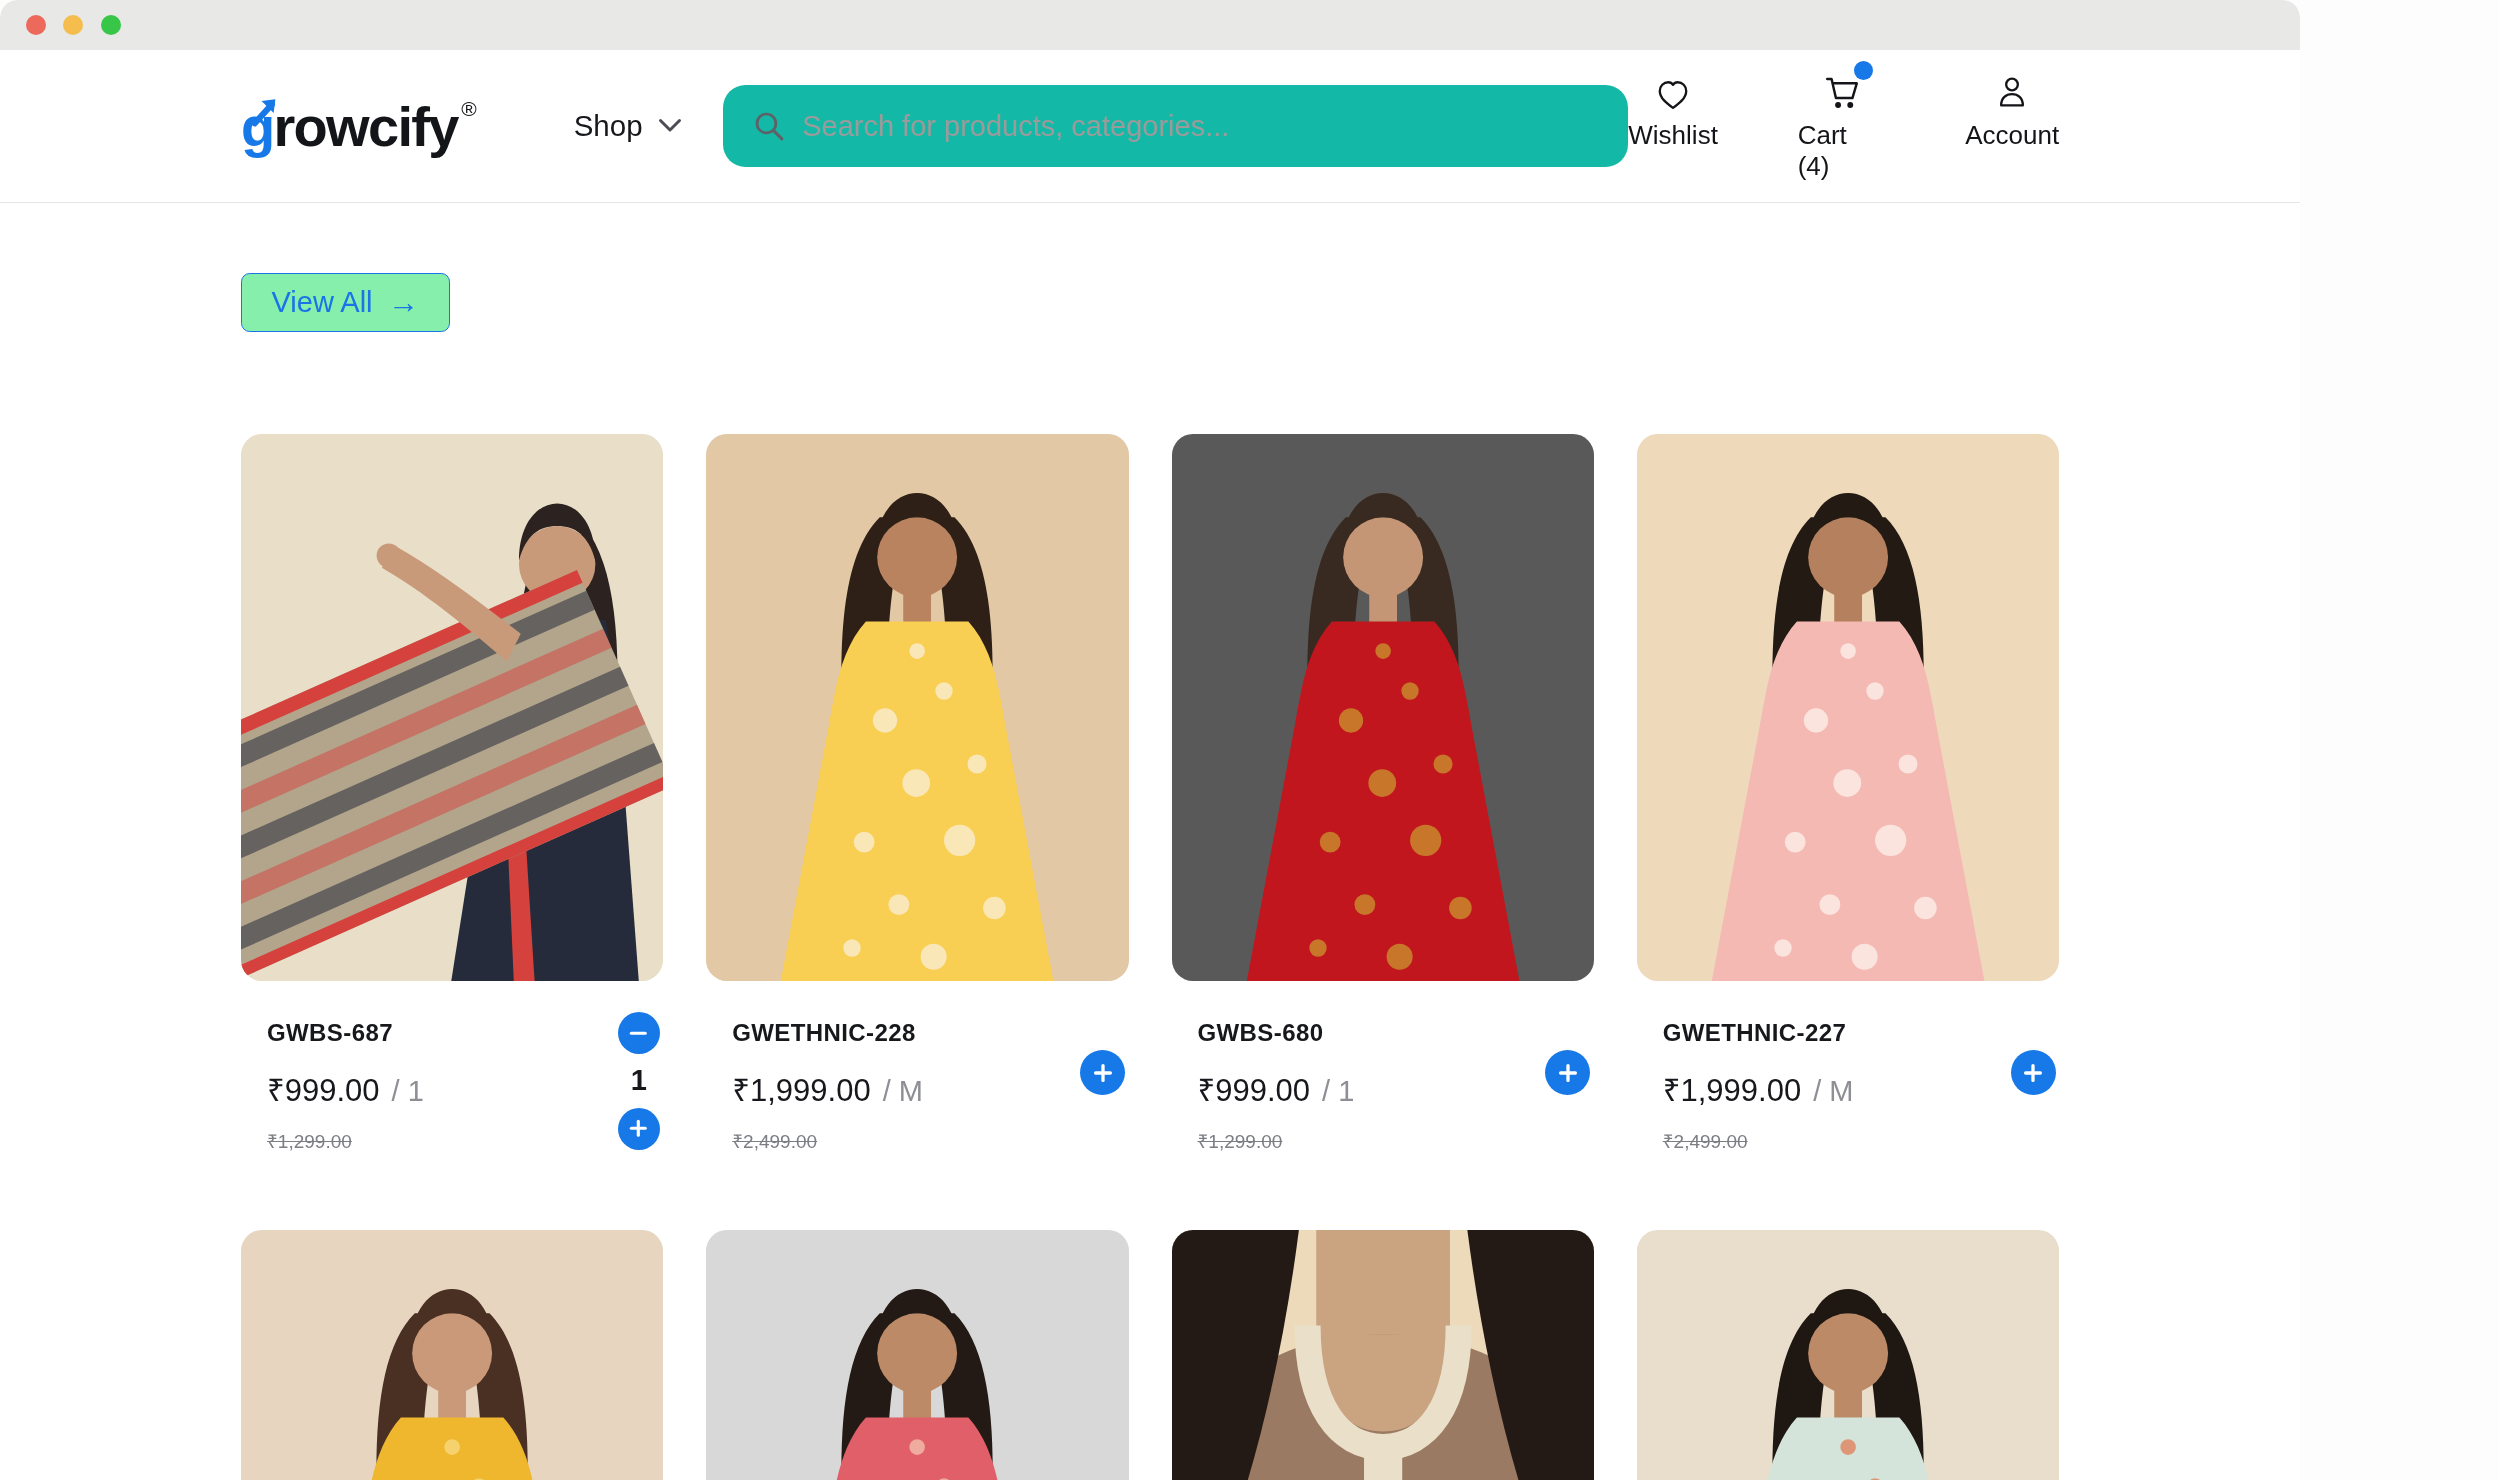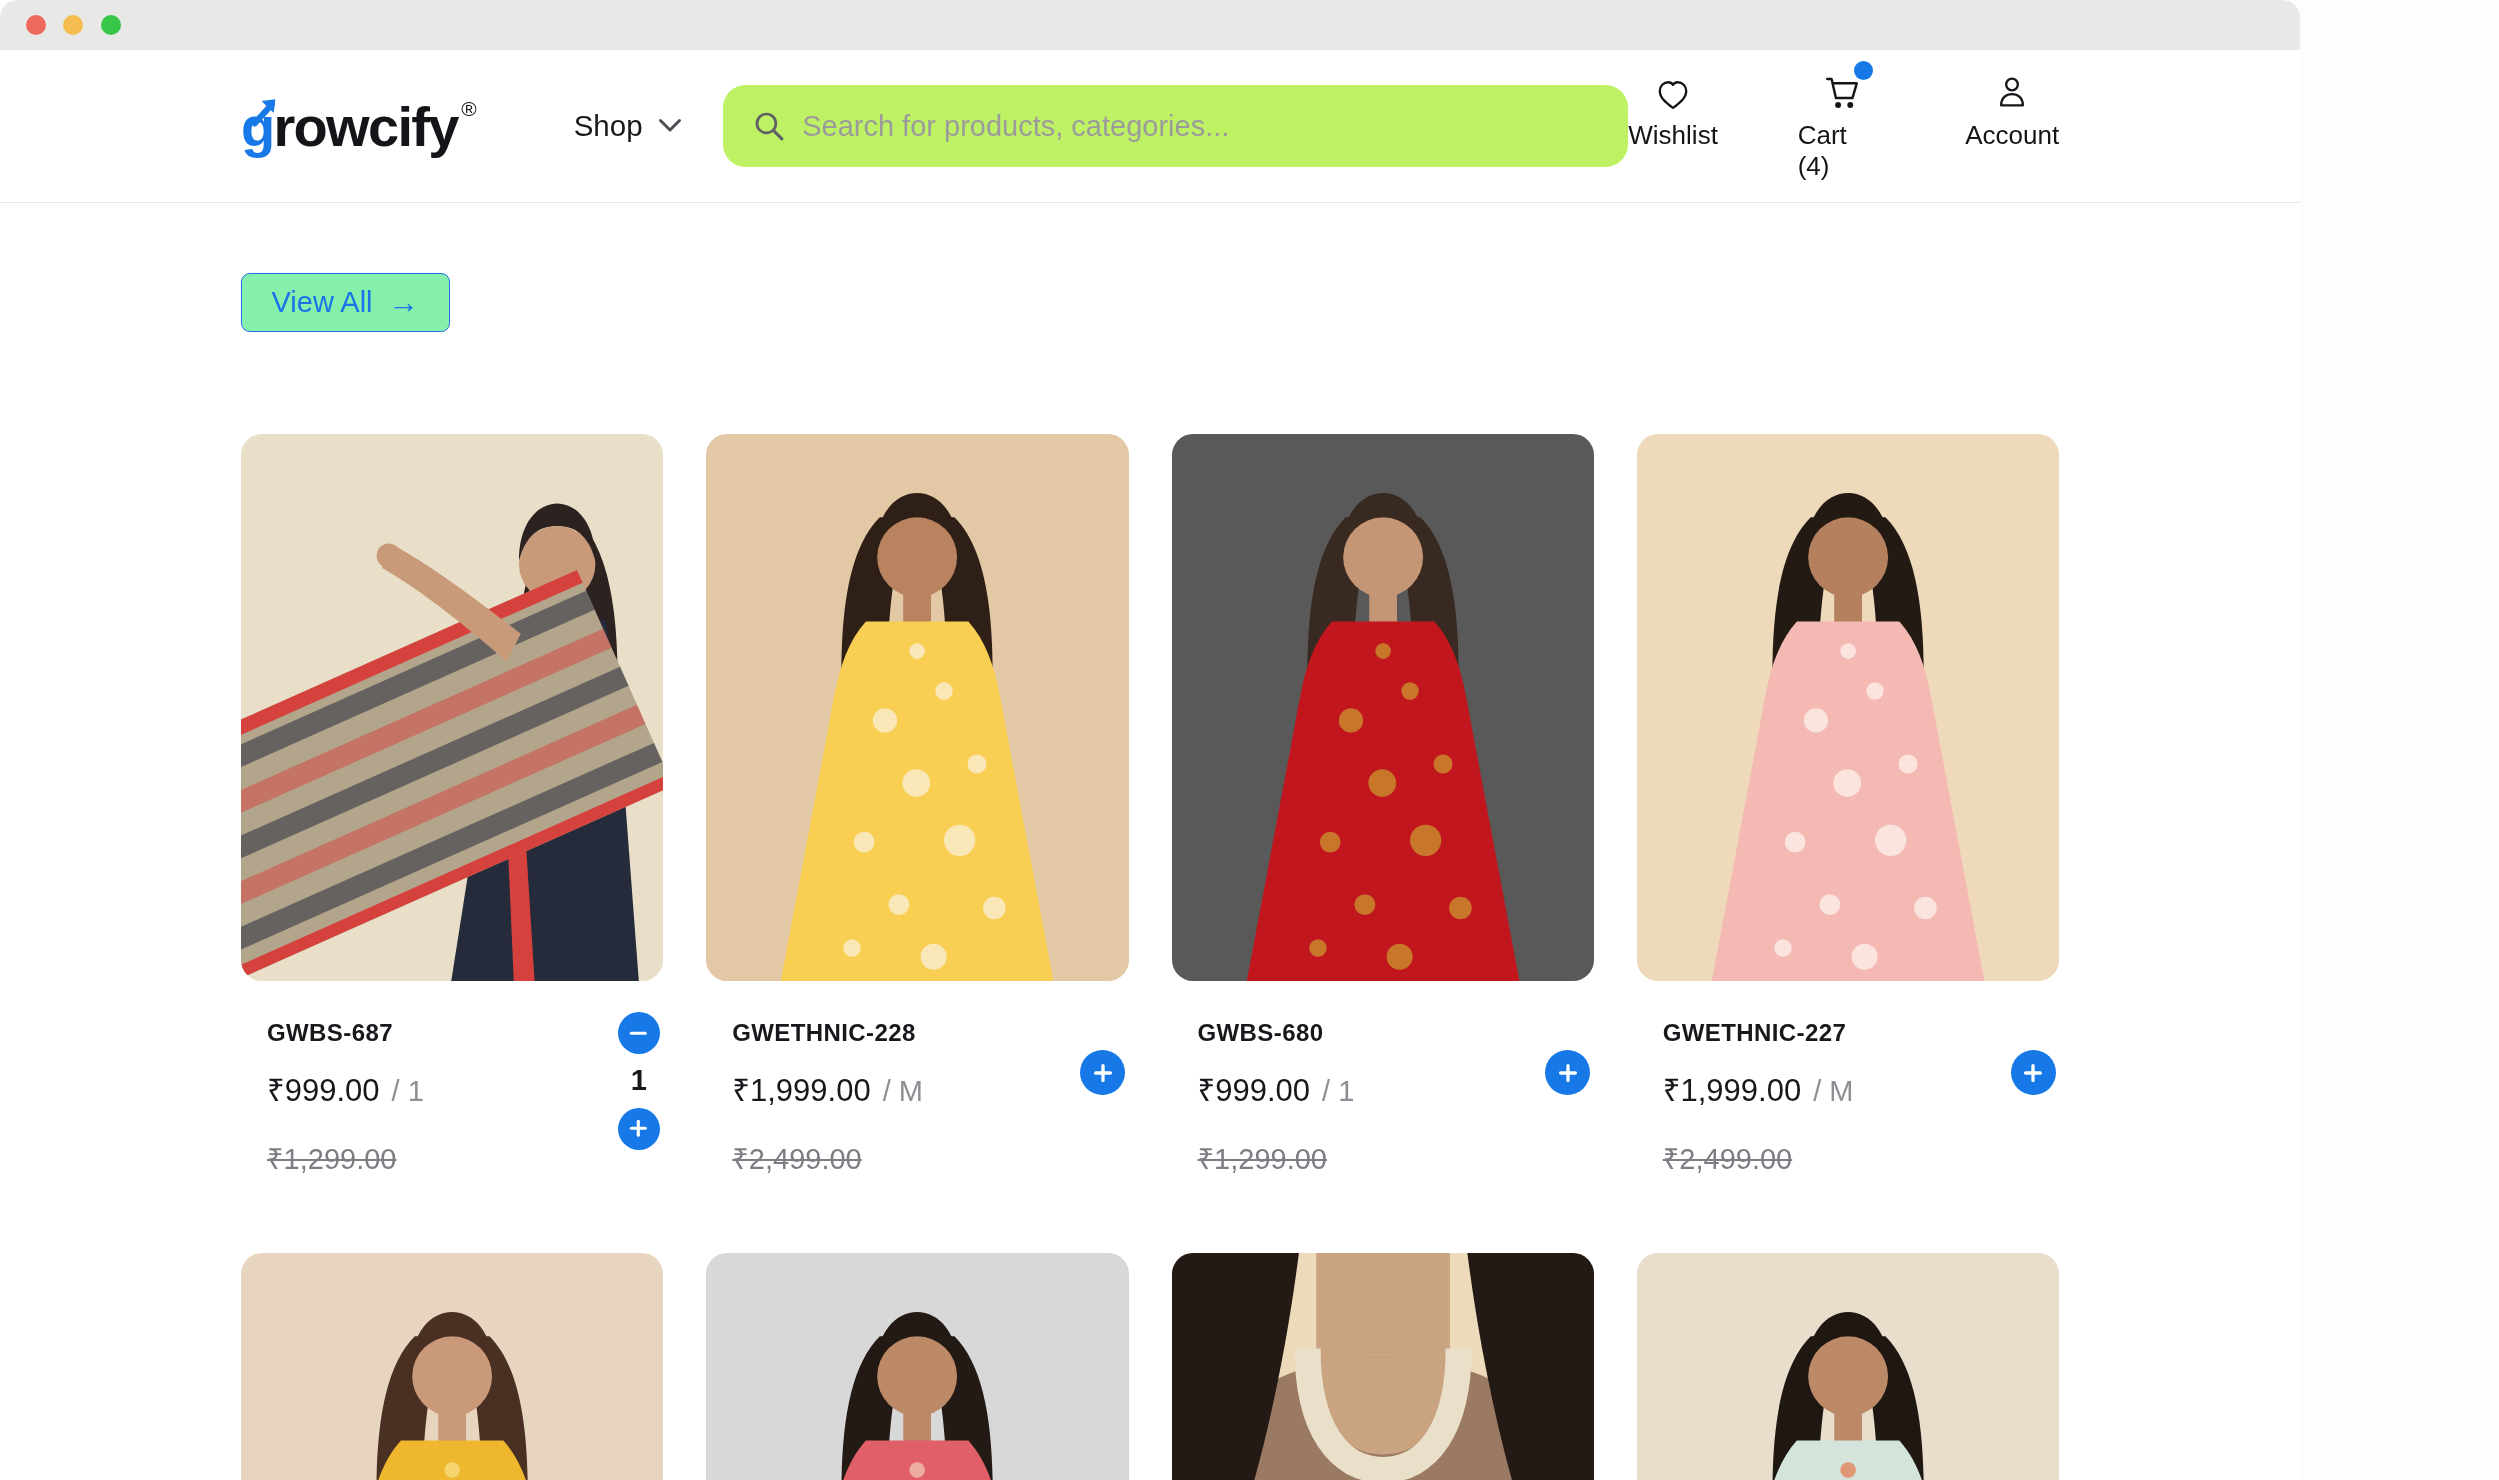--- a/index.html
+++ b/index.html
@@ -11,21 +11,21 @@
   
   .titlebar { height: 50px; background: #e8e8e6; display: flex; align-items: center; padding-left: 26px; gap: 17.4px; border-radius: 17.4px 17.4px 0 0; }
   .tl { width: 20px; height: 20px; border-radius: 50%; display: inline-block; }
 
   
   .header { height: 153px; display: flex; align-items: center; padding: 0 241px; border-bottom: 0.9px solid #e7e7e7; background: #fff; }
   .logo { position: relative; font-size: 56px; font-weight: 700; letter-spacing: -1.7px; color: #141519; white-space: nowrap; cursor: pointer; }
   .logo .reg { font-size: 21px; font-weight: 400; vertical-align: 29.5px; margin-left: 3.5px; letter-spacing: 0; }
   .logo-arrow { position: absolute; left: 5.2px; top: -14px; }
   .shop { margin-left: 97px; display: flex; align-items: center; gap: 14px; font-size: 29.5px; font-weight: 500; cursor: pointer; }
-  .search { margin-left: 40px; width: 983px; height: 82px; background: #bef264; border-radius: 22.6px; display: flex; align-items: center; padding: 0 28px; gap: 15.6px; }
+  .search { margin-left: 40px; width: 983px; height: 82px; background: #14b8a6; border-radius: 22.6px; display: flex; align-items: center; padding: 0 28px; gap: 15.6px; }
   .search input { flex: 1; border: none; outline: none; background: transparent; font-size: 29px; font-family: "Liberation Sans", sans-serif; color: #333; }
   .search input::placeholder { color: #9b9b9b; }
   .nav { margin-left: auto; display: flex; gap: 80px; }
   .nav-item { display: flex; flex-direction: column; align-items: center; gap: 8.7px; cursor: pointer; min-width: 87px; }
   .nav-item .label { font-size: 26px; font-weight: 500; color: #141519; }
   .icon-wrap { position: relative; height: 42px; display: flex; align-items: flex-end; }
   .badge { position: absolute; top: -8.7px; right: -10.4px; width: 19px; height: 19px; border-radius: 50%; }
 
   
   main { padding: 56px 241px 0; background: #fff; }
@@ -38,21 +38,21 @@
   
   .grid { margin-top: 102px; display: grid; grid-template-columns: repeat(4, 1fr); column-gap: 43px; row-gap: 76px; }
   .card { cursor: pointer; }
   .card-image { height: 547px; border-radius: 21px; overflow: hidden; background: #eee; }
   .card-image svg { display: block; width: 100%; height: 100%; }
   .card-info { display: flex; justify-content: space-between; margin-top: 38px; padding-left: 26px; }
   .code { font-size: 24px; font-weight: 700; color: #17181c; letter-spacing: 0.4px; }
   .price-row { margin-top: 21px; display: flex; align-items: baseline; }
   .price { font-size: 31px; font-weight: 400; color: #17181c; }
   .per { font-size: 29px; font-weight: 400; color: #8d8f94; margin-left: 12px; }
-  .old { margin-top: 28px; font-size: 29px; color: #7c7e84; text-decoration: line-through; }
+  .old { margin-top: 18px; font-size: 19px; color: #7c7e84; text-decoration: line-through; }
   .card-right { display: flex; flex-direction: column; align-items: center; padding-right: 3.5px; }
   .round-btn { width: 45px; height: 45px; border-radius: 50%; border: none; background: #1778e8; display: flex; align-items: center; justify-content: center; cursor: pointer; flex: 0 0 auto; }
   .stepper { display: none; flex-direction: column; align-items: center; gap: 10.4px; margin-top: -7px; }
   .stepper .round-btn { width: 42px; height: 42px; }
   .qty { font-size: 29px; font-weight: 600; color: #17181c; }
   .add-only { display: none; margin-top: 31px; }
 </style>
 </head>
 <body>
 

